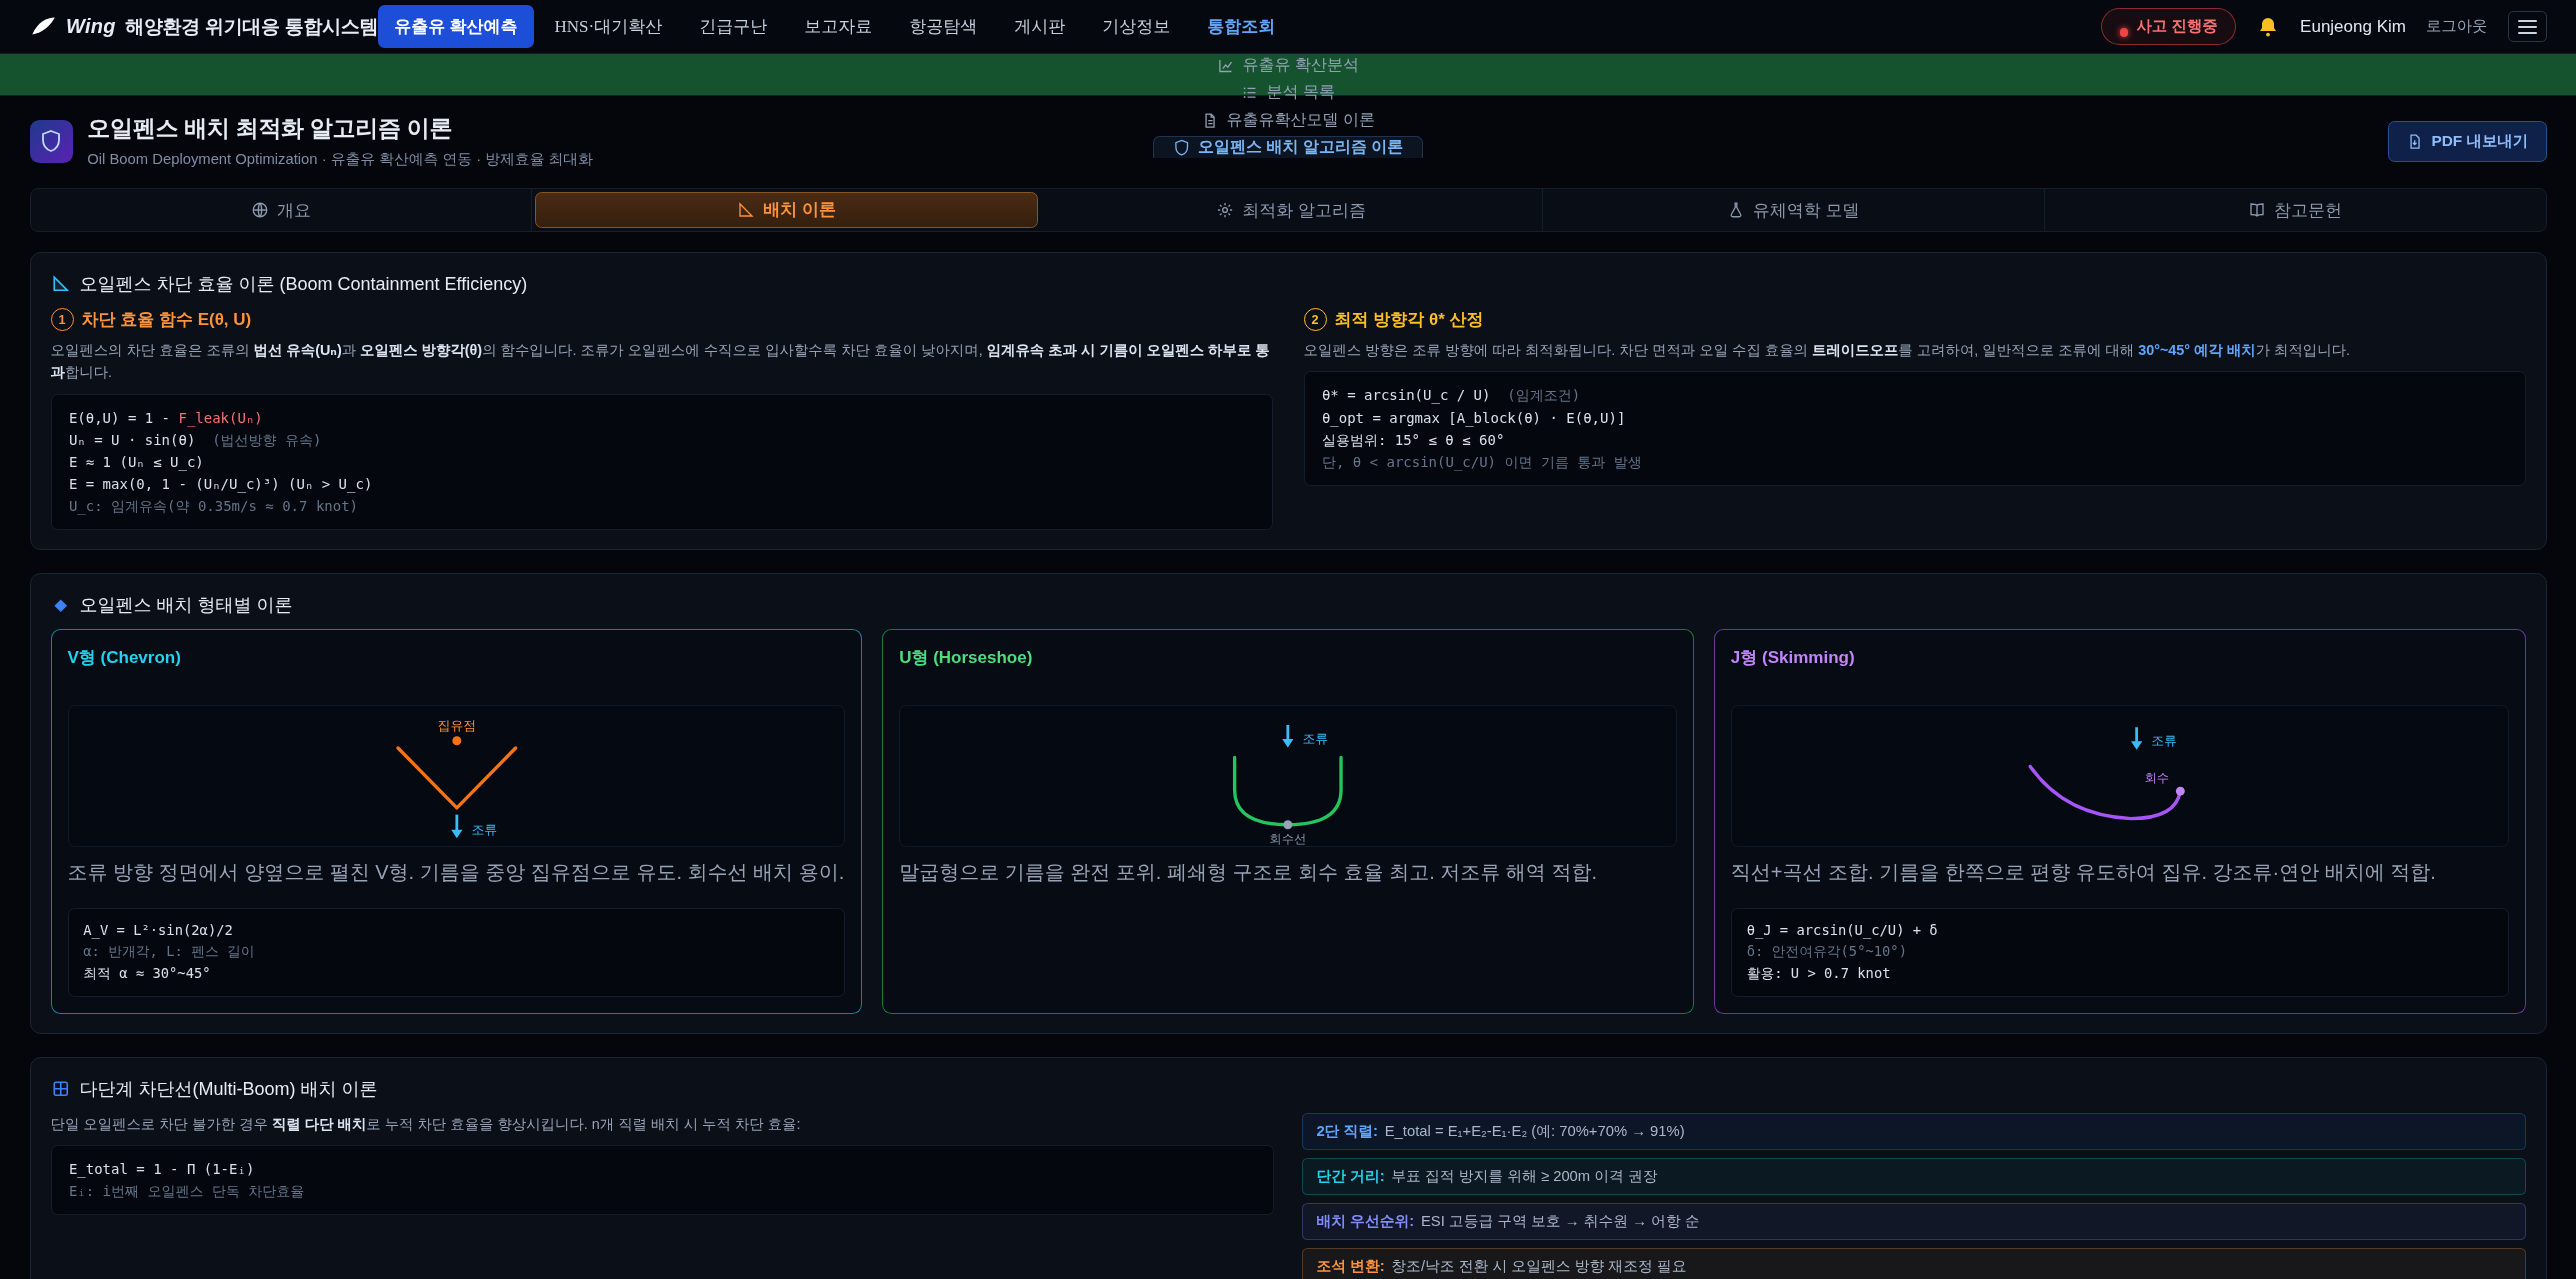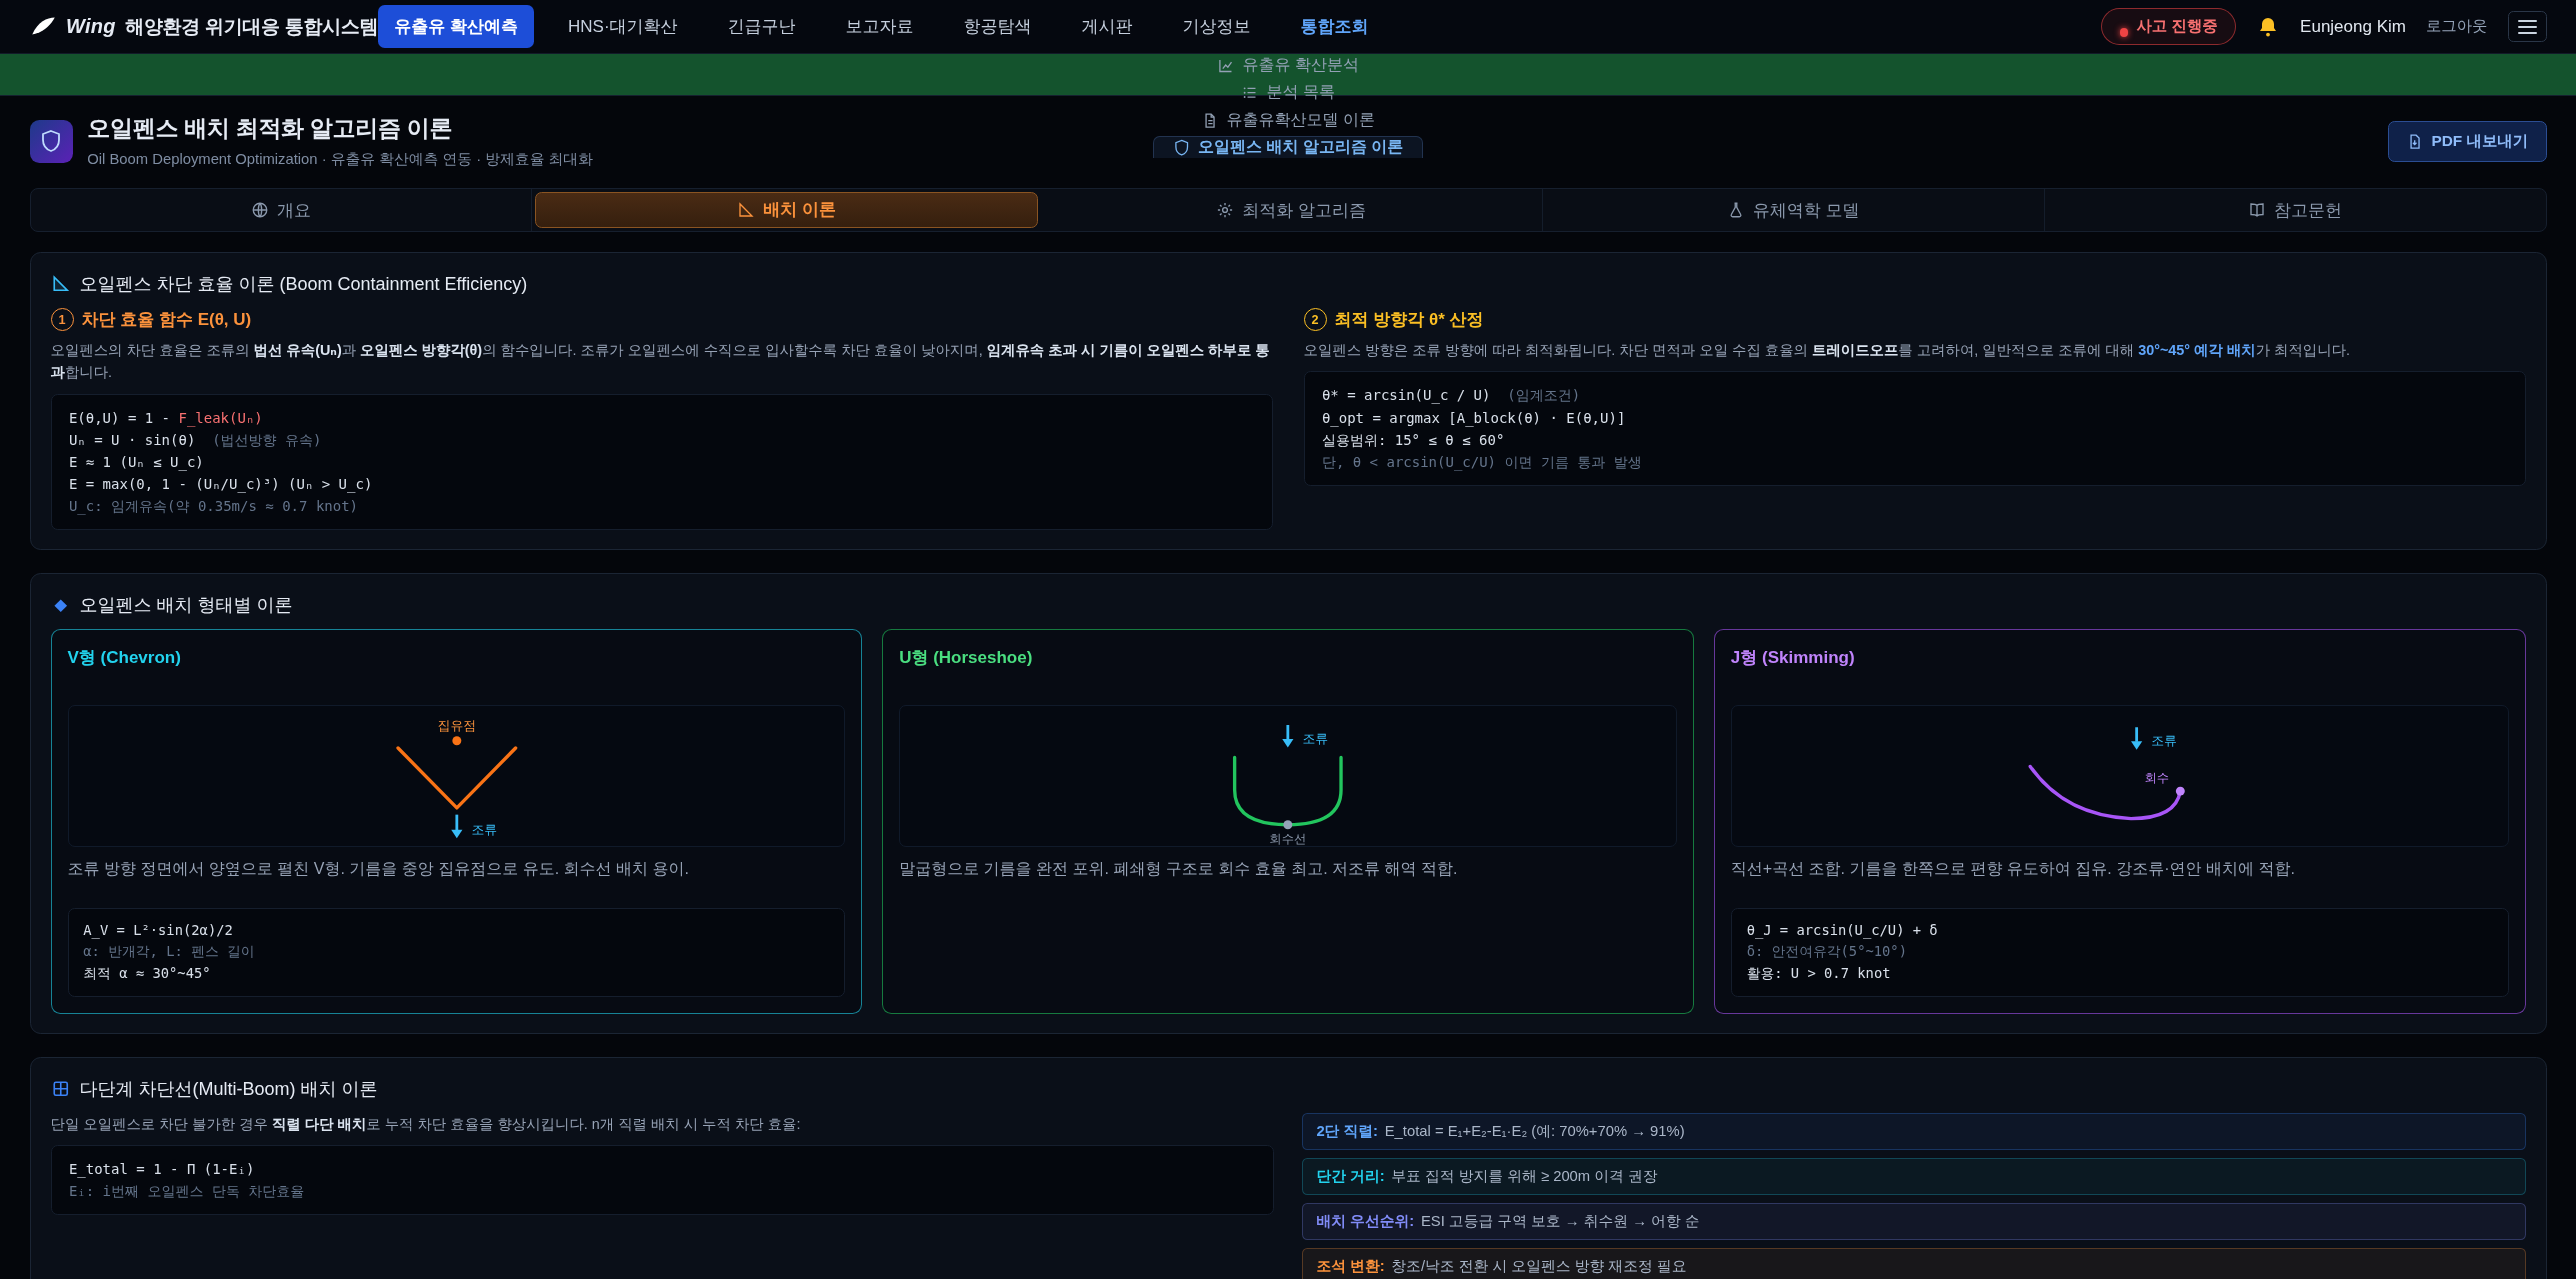--- a/index.html
+++ b/index.html
@@ -7,21 +7,21 @@
               font-family:"Liberation Sans","DejaVu Sans",sans-serif; overflow:hidden; }
   svg { display:block; }
 
   
   .topnav { height:54px; background:#05080f; border-bottom:0.7px solid #121b29;
             display:flex; align-items:center; padding:0 29.5px; }
   .brand { display:flex; align-items:center; gap:9.4px; cursor:pointer; }
   .logo-badge { width:27px; height:27px; color:#ffffff; }
   .brand-name { font-size:20px; font-weight:700; font-style:italic; letter-spacing:0.3px; }
   .brand-title { font-size:19px; font-weight:700; letter-spacing:-0.3px; white-space:nowrap; }
-  .nav-items { display:flex; align-items:center; gap:18px; }
+  .nav-items { display:flex; align-items:center; gap:5px;font-family:Liberation Serif, serif; }
   .nav-item { font-size:17px; color:#c6d0de; padding:10px 16px; border-radius:6.7px;
               white-space:nowrap; cursor:pointer; }
   .nav-item.active { background:#1d4ed8; color:#ffffff; font-weight:700; }
   .nav-item.accent { color:#60a5fa; font-weight:700; }
   .topnav-right { margin-left:auto; display:flex; align-items:center; gap:20px; }
   .incident-badge { display:inline-flex; align-items:flex-end; gap:8px; font-size:15.4px; font-weight:600;
                     color:#f87171; background:rgba(239,68,68,.08); border:0.7px solid rgba(239,68,68,.55);
                     padding:6.7px 17.4px; border-radius:670px; cursor:pointer; white-space:nowrap; }
   .dot-red { width:8.7px; height:8.7px; border-radius:50%; background:#ef4444; box-shadow:0 0 6.7px #ef4444; }
   .bell { width:24px; height:24px; color:#fbbf24; cursor:pointer; }
@@ -92,21 +92,21 @@
   .shape-card.v { border-color:rgba(34,211,238,.6); }
   .shape-card.u { border-color:rgba(34,197,94,.6); }
   .shape-card.j { border-color:rgba(168,85,247,.6); }
   .shape-title { font-size:17px; font-weight:700; margin-bottom:9.4px; }
   .shape-card.v .shape-title { color:#22d3ee; }
   .shape-card.u .shape-title { color:#4ade80; }
   .shape-card.j .shape-title { color:#c084fc; }
   .diagram { height:142px; background:#050911; border:0.7px solid #101a2a; border-radius:7px;
              margin-bottom:10px; overflow:hidden;margin-top:36px; }
   .diagram svg { width:100%; height:100%; }
-  .shape-desc { font-size:16px; line-height:1.5; color:#97a3b6; margin-bottom:8.7px; min-height:42px; }
+  .shape-desc { font-size:20px; line-height:1.5; color:#97a3b6; margin-bottom:8.7px; min-height:42px; }
   .shape-card .code { font-size:13.8px; padding:10.7px 14.8px; }
 
   .multi-grid { display:grid; grid-template-columns:1fr 1fr; gap:28px; align-items:start; }
   .notes { display:flex; flex-direction:column; gap:8px; }
   .note { display:flex; align-items:center; gap:6.7px; font-size:14.8px; color:#aab6c8;
           padding:8px 13.4px; border-radius:5.4px; border:0.7px solid transparent; white-space:nowrap; overflow:hidden; }
   .note .label { font-weight:700; flex:none; }
   .note.blue   { background:rgba(59,130,246,.07);  border-color:rgba(59,130,246,.28); }
   .note.blue .label   { color:#60a5fa; }
   .note.cyan   { background:rgba(34,211,238,.05);  border-color:rgba(34,211,238,.25); }

